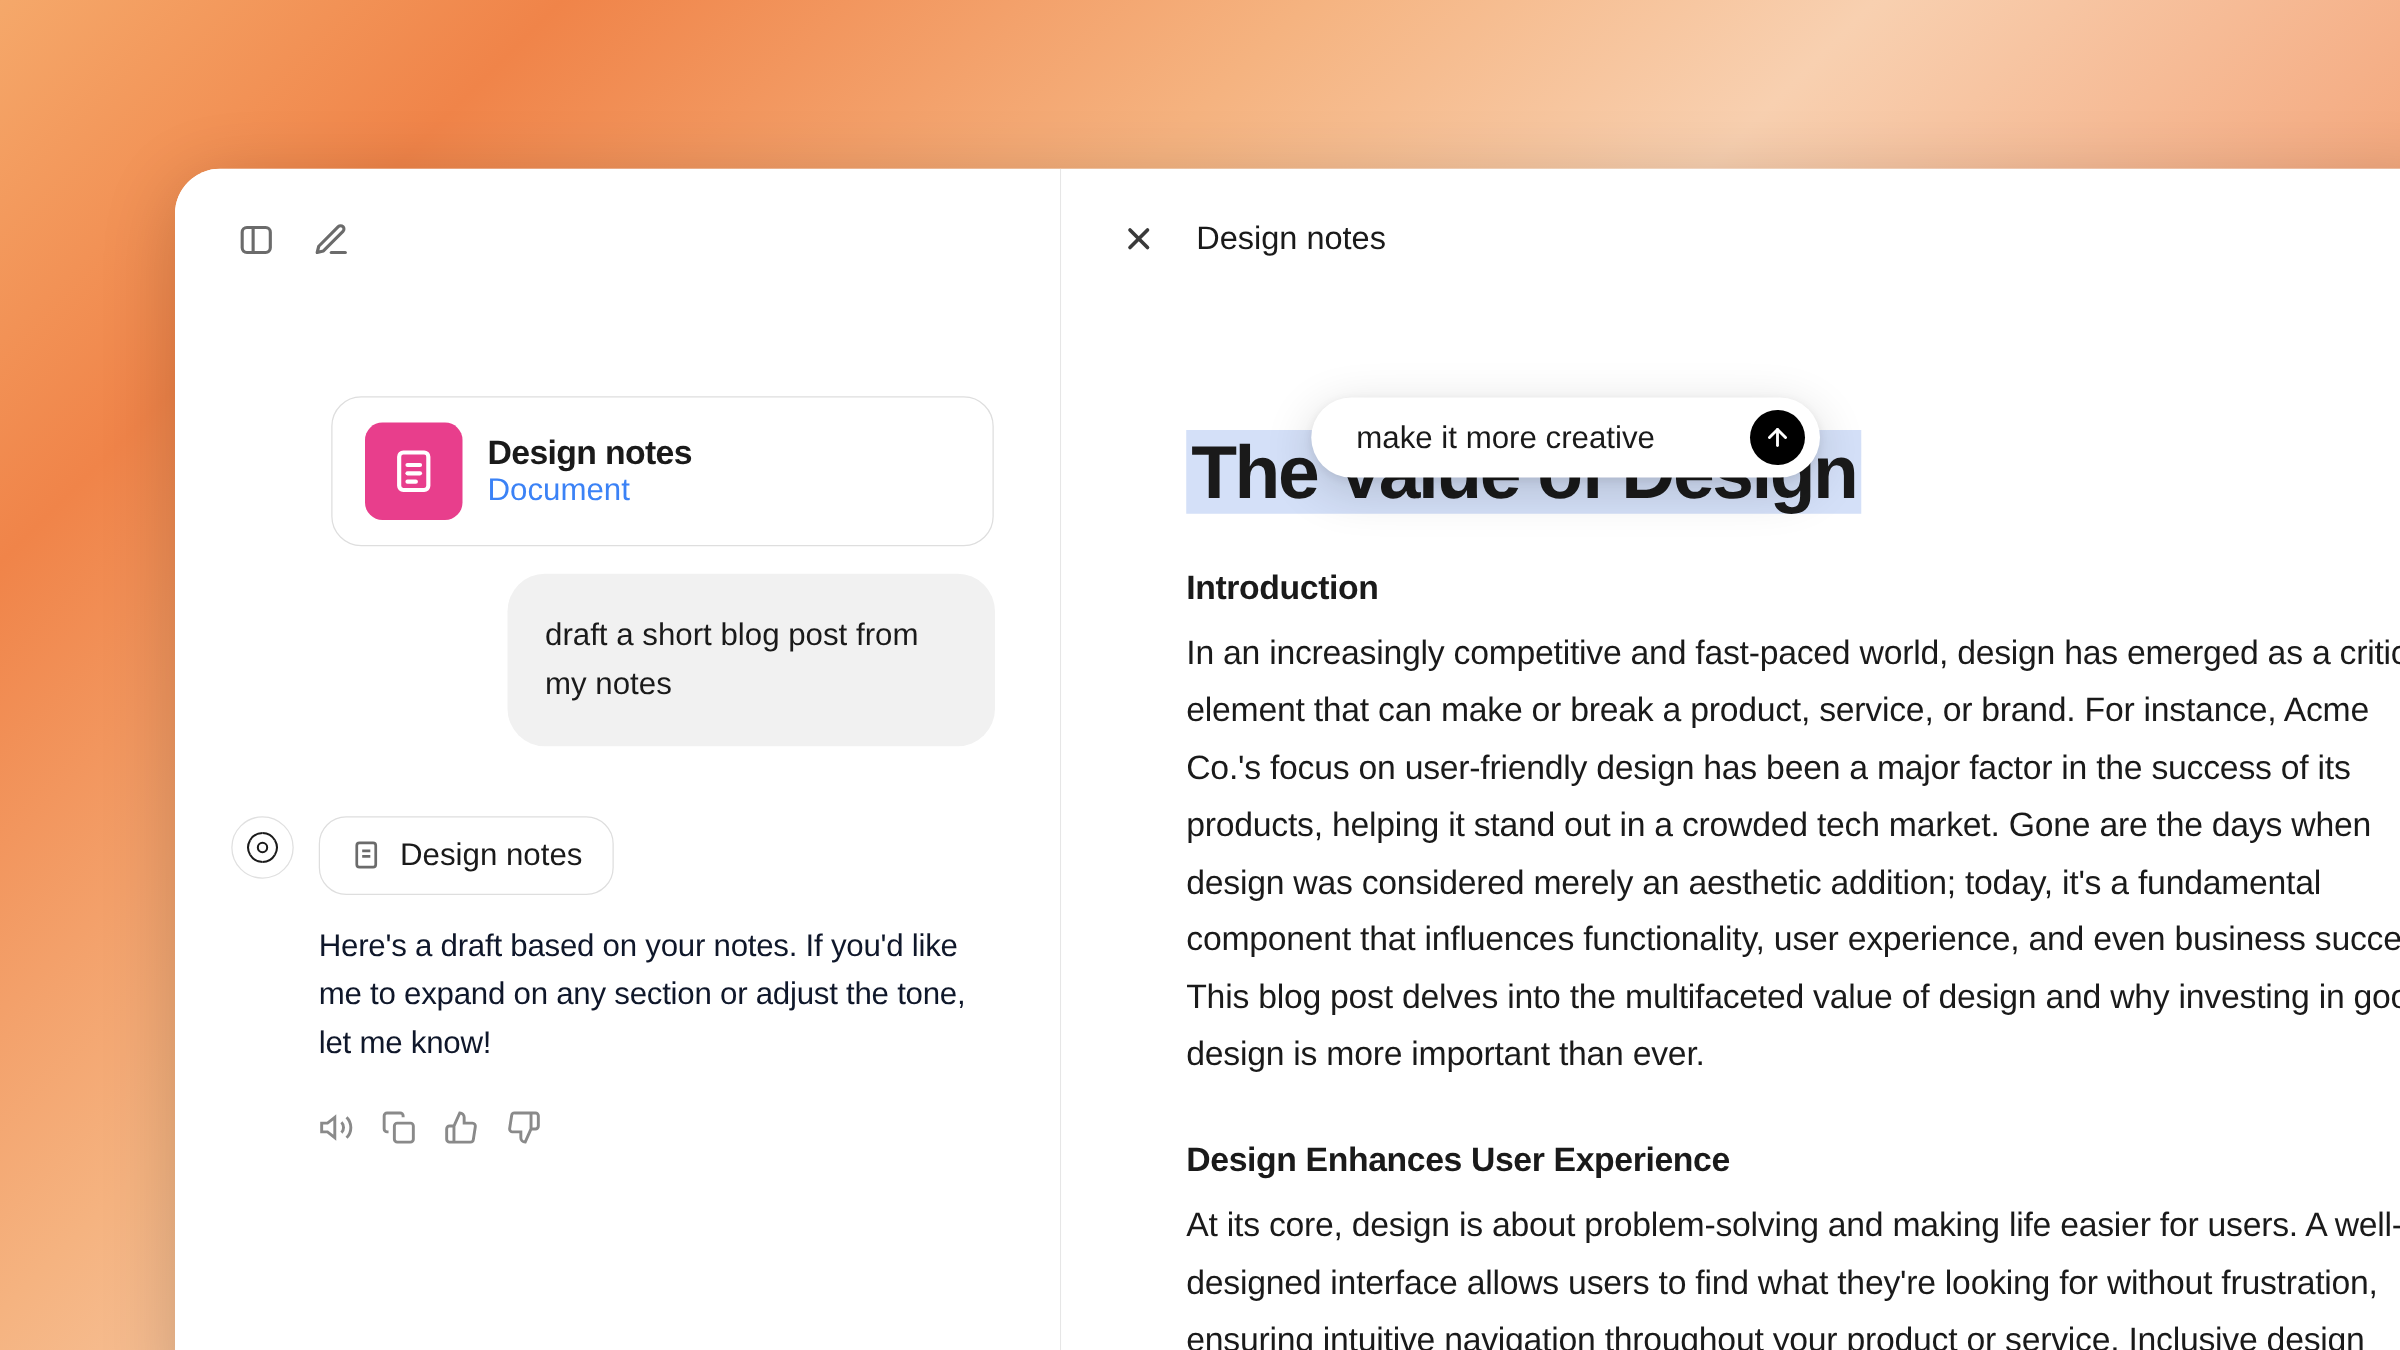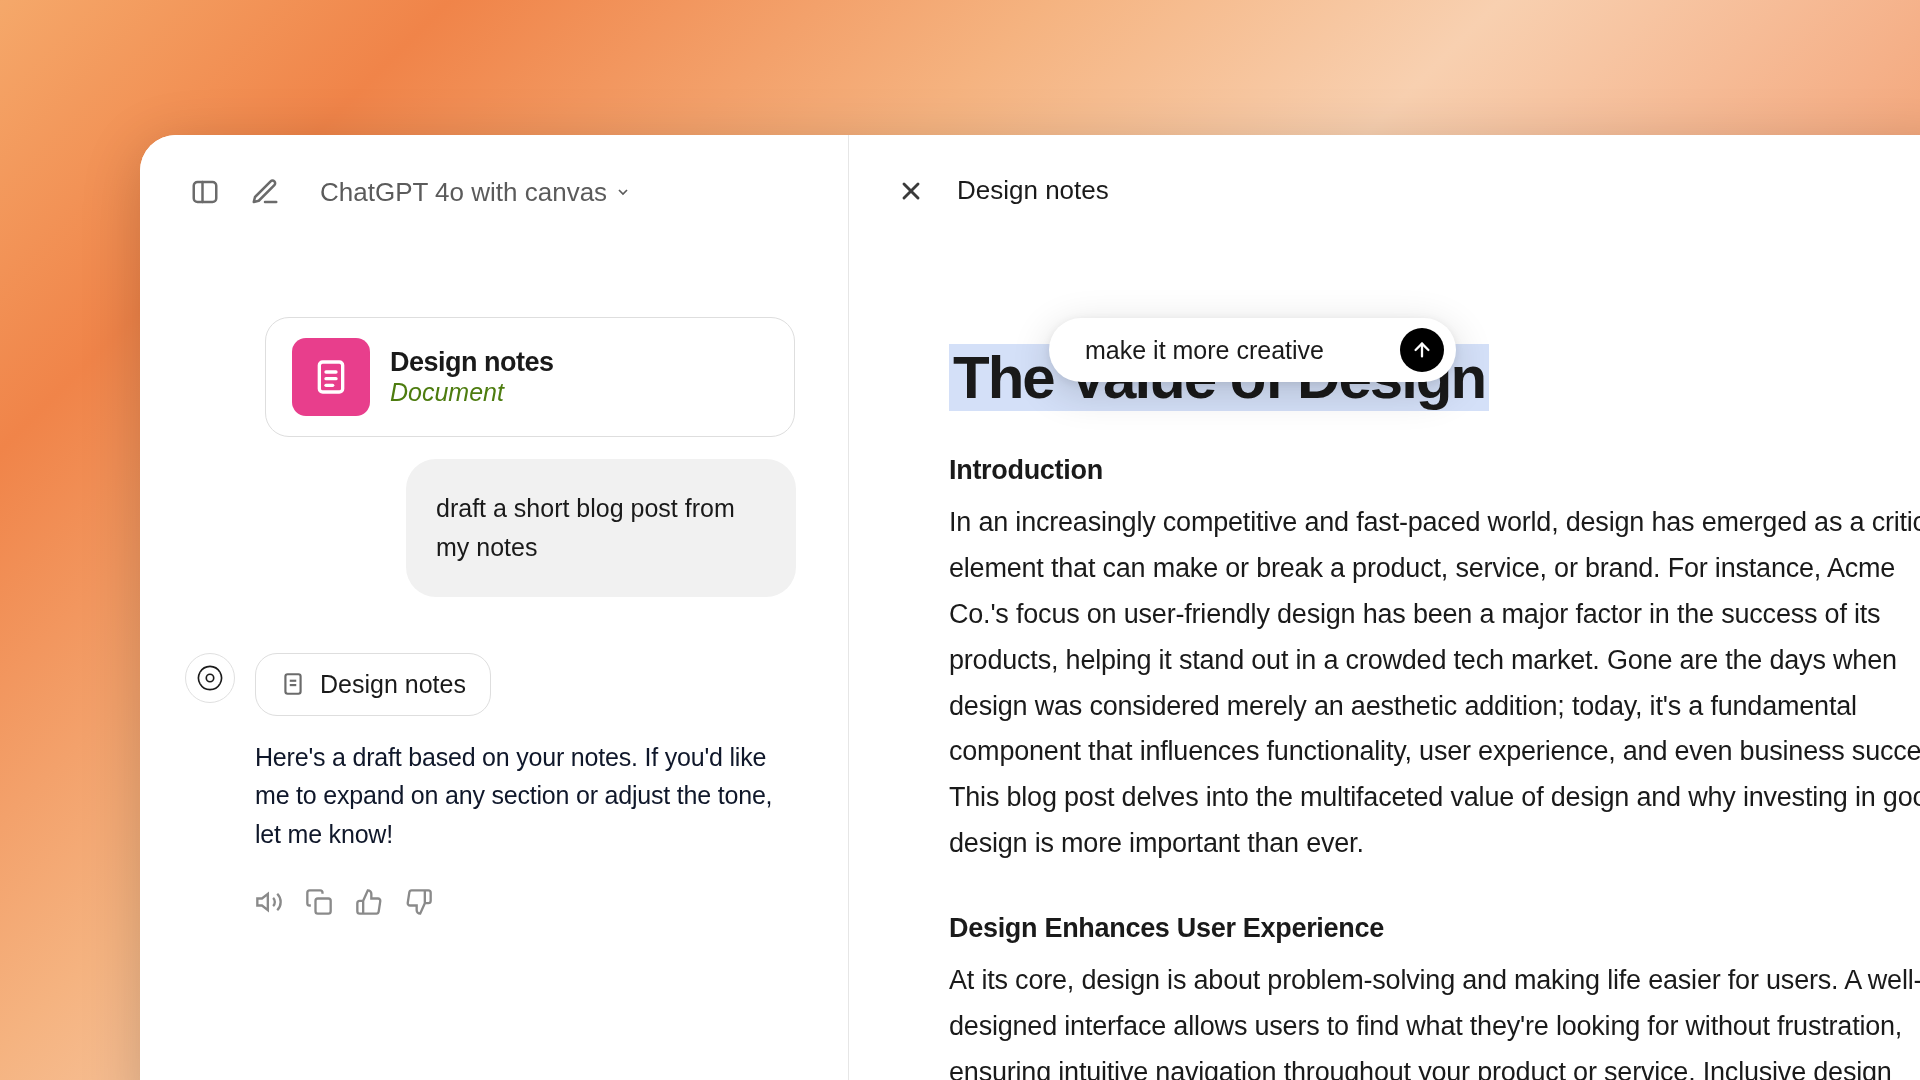--- a/index.html
+++ b/index.html
@@ -77,21 +77,21 @@
   height: 78px;
   background: #e83e8c;
   border-radius: 14px;
   display: flex;
   align-items: center;
   justify-content: center;
   flex-shrink: 0;
 }
 .attachment-texts { display: flex; flex-direction: column; }
 .attachment-title { font-size: 27px; font-weight: 600; color: #1a1a1a; letter-spacing: -0.5px; }
-.attachment-subtitle { font-size: 25px; color: #4d7c0f; font-style: italic; }
+.attachment-subtitle { font-size: 25px; color: #3b82f6; }
 .user-bubble {
   align-self: flex-end;
   background: #f1f1f1;
   border-radius: 30px;
   padding: 30px 30px;
   max-width: 390px;
   font-size: 25px;
   color: #1a1a1a;
   line-height: 1.55;
   margin-right: 4px;
@@ -214,26 +214,20 @@
       <div class="icon-btn">
         <svg width="30" height="30" viewBox="0 0 24 24" fill="none" stroke="currentColor" stroke-width="2" stroke-linecap="round" stroke-linejoin="round">
             <rect x="3" y="4" width="18" height="16" rx="3"></rect>
             <line x1="10" y1="4" x2="10" y2="20"></line>
           </svg>
       </div>
       <div class="icon-btn">
         <svg width="30" height="30" viewBox="0 0 24 24" fill="none" stroke="currentColor" stroke-width="2" stroke-linecap="round" stroke-linejoin="round">
             <path d="M12 20h9"></path>
             <path d="M16.5 3.5a2.121 2.121 0 0 1 3 3L7 19l-4 1 1-4L16.5 3.5z"></path>
-          </svg>
-      </div>
-      <div class="model-selector">
-        <span>ChatGPT 4o with canvas</span>
-        <svg class="chevron-down" viewBox="0 0 24 24" fill="none" stroke="currentColor" stroke-width="2.5">
-            <polyline points="6 9 12 15 18 9"></polyline>
           </svg>
       </div>
     </div>
 
     <div class="chat-content">
       <div class="attachment-card">
         <div class="attachment-icon">
           <svg width="40" height="40" viewBox="0 0 24 24" fill="none" stroke="#fff" stroke-width="2" stroke-linecap="round">
               <rect x="5" y="3" width="14" height="18" rx="2" fill="none"></rect>
               <line x1="9" y1="9" x2="15" y2="9"></line>

